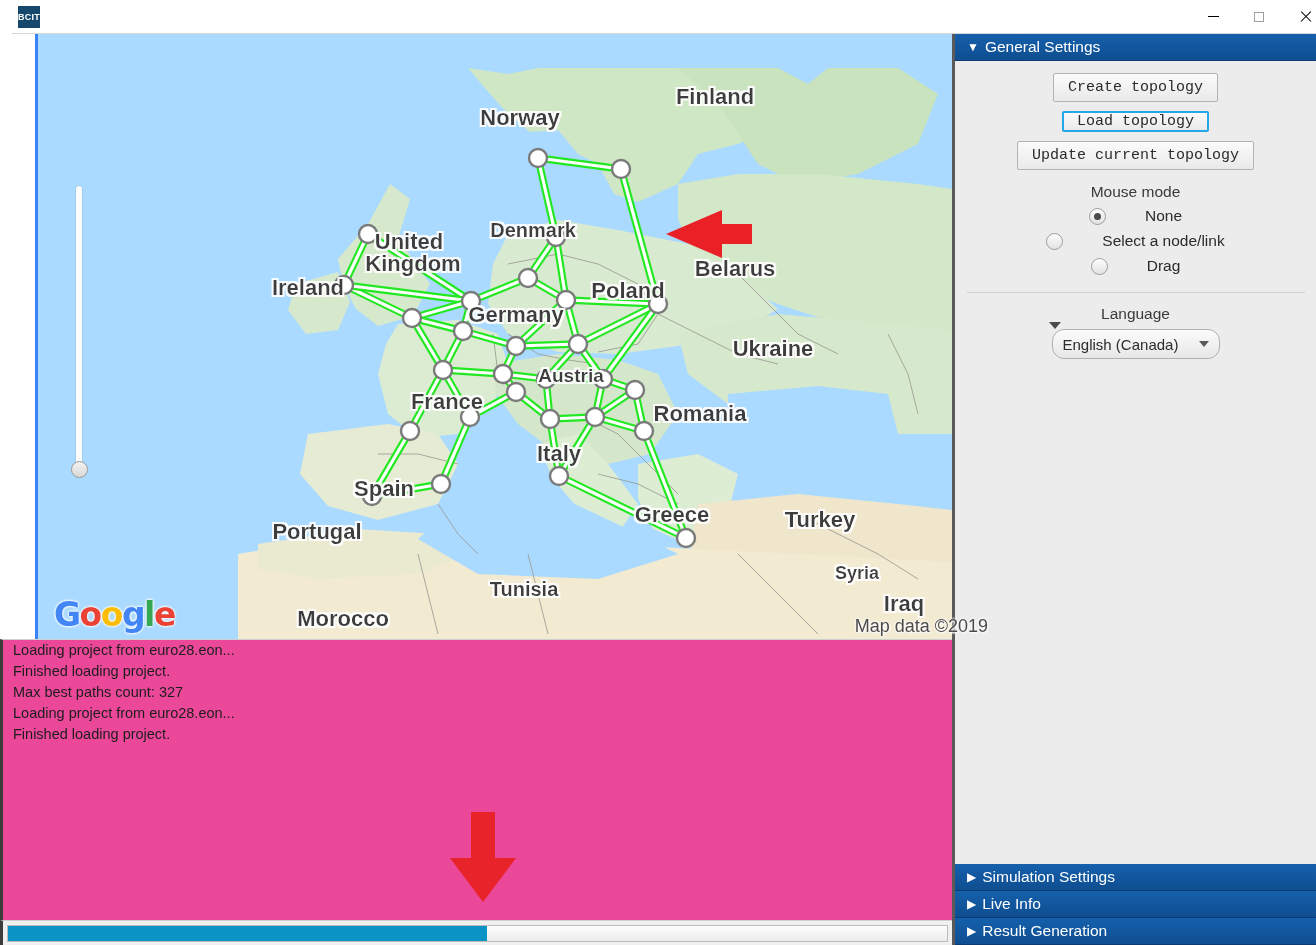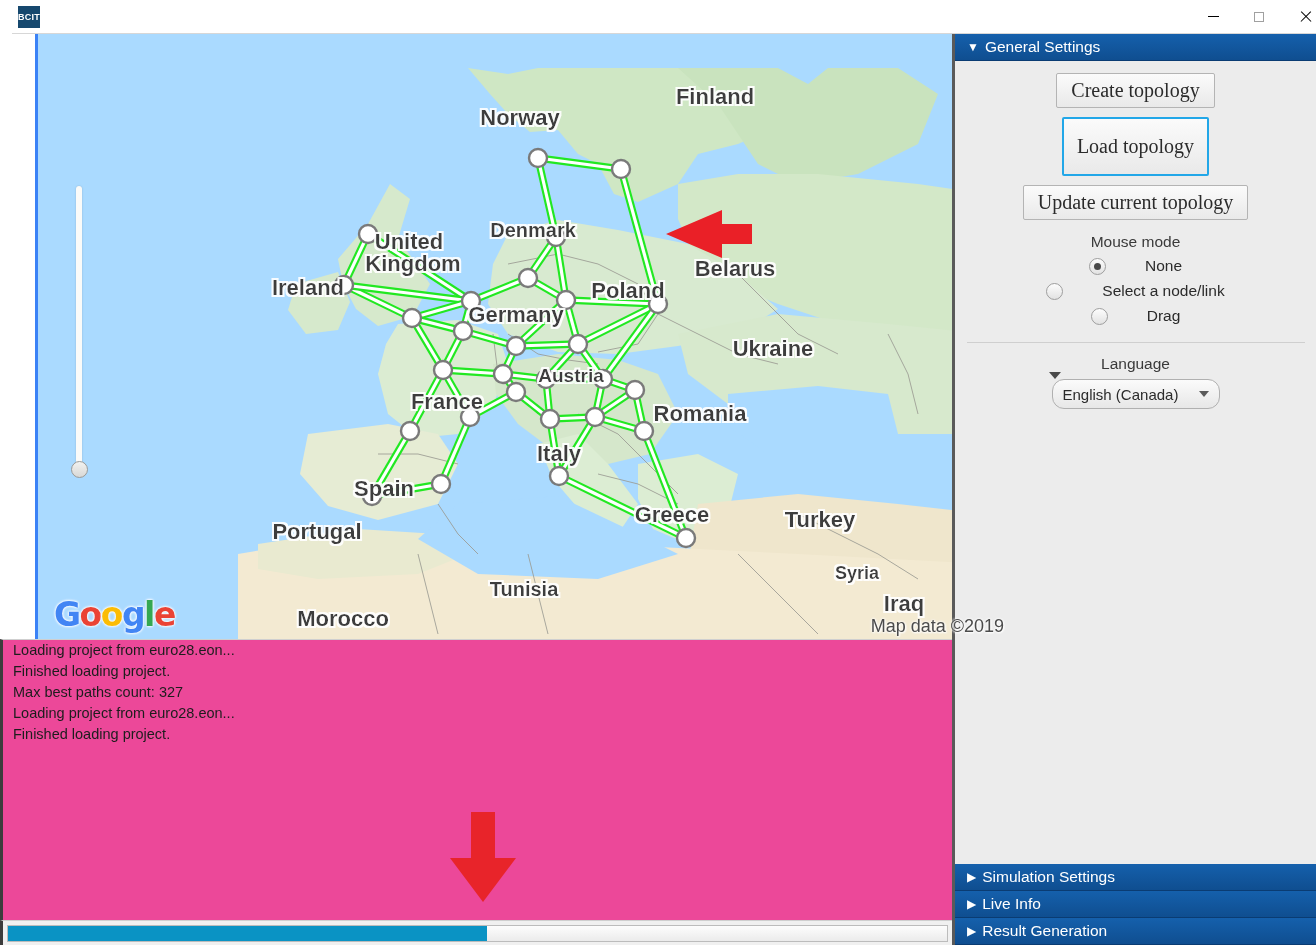--- a/index.html
+++ b/index.html
@@ -68,21 +68,21 @@
   .gmap-logo {
     position: absolute; left: 16px; bottom: 5px; z-index: 20;
     font-size: 33px; font-weight: bold; letter-spacing: -1.5px;
     font-family: "DejaVu Sans", sans-serif;
     text-shadow: 0 0 3px #fff, 0 0 3px #fff, 0 0 2px #fff;
   }
   .g1 { color:#4285F4 } .g2 { color:#EA4335 } .g3 { color:#FBBC05 }
   .g4 { color:#4285F4 } .g5 { color:#34A853 } .g6 { color:#EA4335 }
 
   .map-attrib {
-    position: absolute; right: 6px; bottom: 2px; z-index: 20;
+    position: absolute; right: 22px; bottom: 2px; z-index: 20;
     font-size: 18px; color: #4b4b4b;
     font-family: "Liberation Sans", sans-serif;
     text-shadow: 0 0 3px #fff, 0 0 3px #fff, 1px 1px 2px #fff;
   }
 
   
   .logpanel {
     position: absolute; left: 0; top: 639px;
     width: 952px; height: 281px;
     background: #ec4899;
@@ -130,26 +130,26 @@
   }
   .accordion-header .tri { margin-right: 6px; font-size: 12px; line-height: 1; }
   .accordion-body {
     flex: 1; background: #ececec; padding-top: 12px;
     display: flex; flex-direction: column; align-items: center;
     overflow: hidden;
   }
   .btn {
     background: linear-gradient(#fbfbfb, #e9e9e9);
     border: 1px solid #b4b4b4; border-radius: 2px;
-    font-size: 20px; color: #2b2b2b; padding: 5px 14px;
+    font-size: 15px; color: #2b2b2b; padding: 5px 14px;
     margin-bottom: 9px; cursor: pointer;
-    font-family: Liberation Serif, serif;
+    font-family: Liberation Mono, monospace;
   }
   .btn.focused {
-    border: 2px solid #22a7e8; padding: 16px 13px;
+    border: 2px solid #22a7e8; padding: 0 13px;
   }
   .section-label {
     font-size: 15.5px; color: #3a3a3a; margin: 4px 0 6px;
   }
   .radio-row {
     display: flex; align-items: center; justify-content: center;
     margin-bottom: 7px; cursor: pointer; width: 100%; gap: 31px;
   }
   .radio {
     width: 17px; height: 17px; border-radius: 50%;

